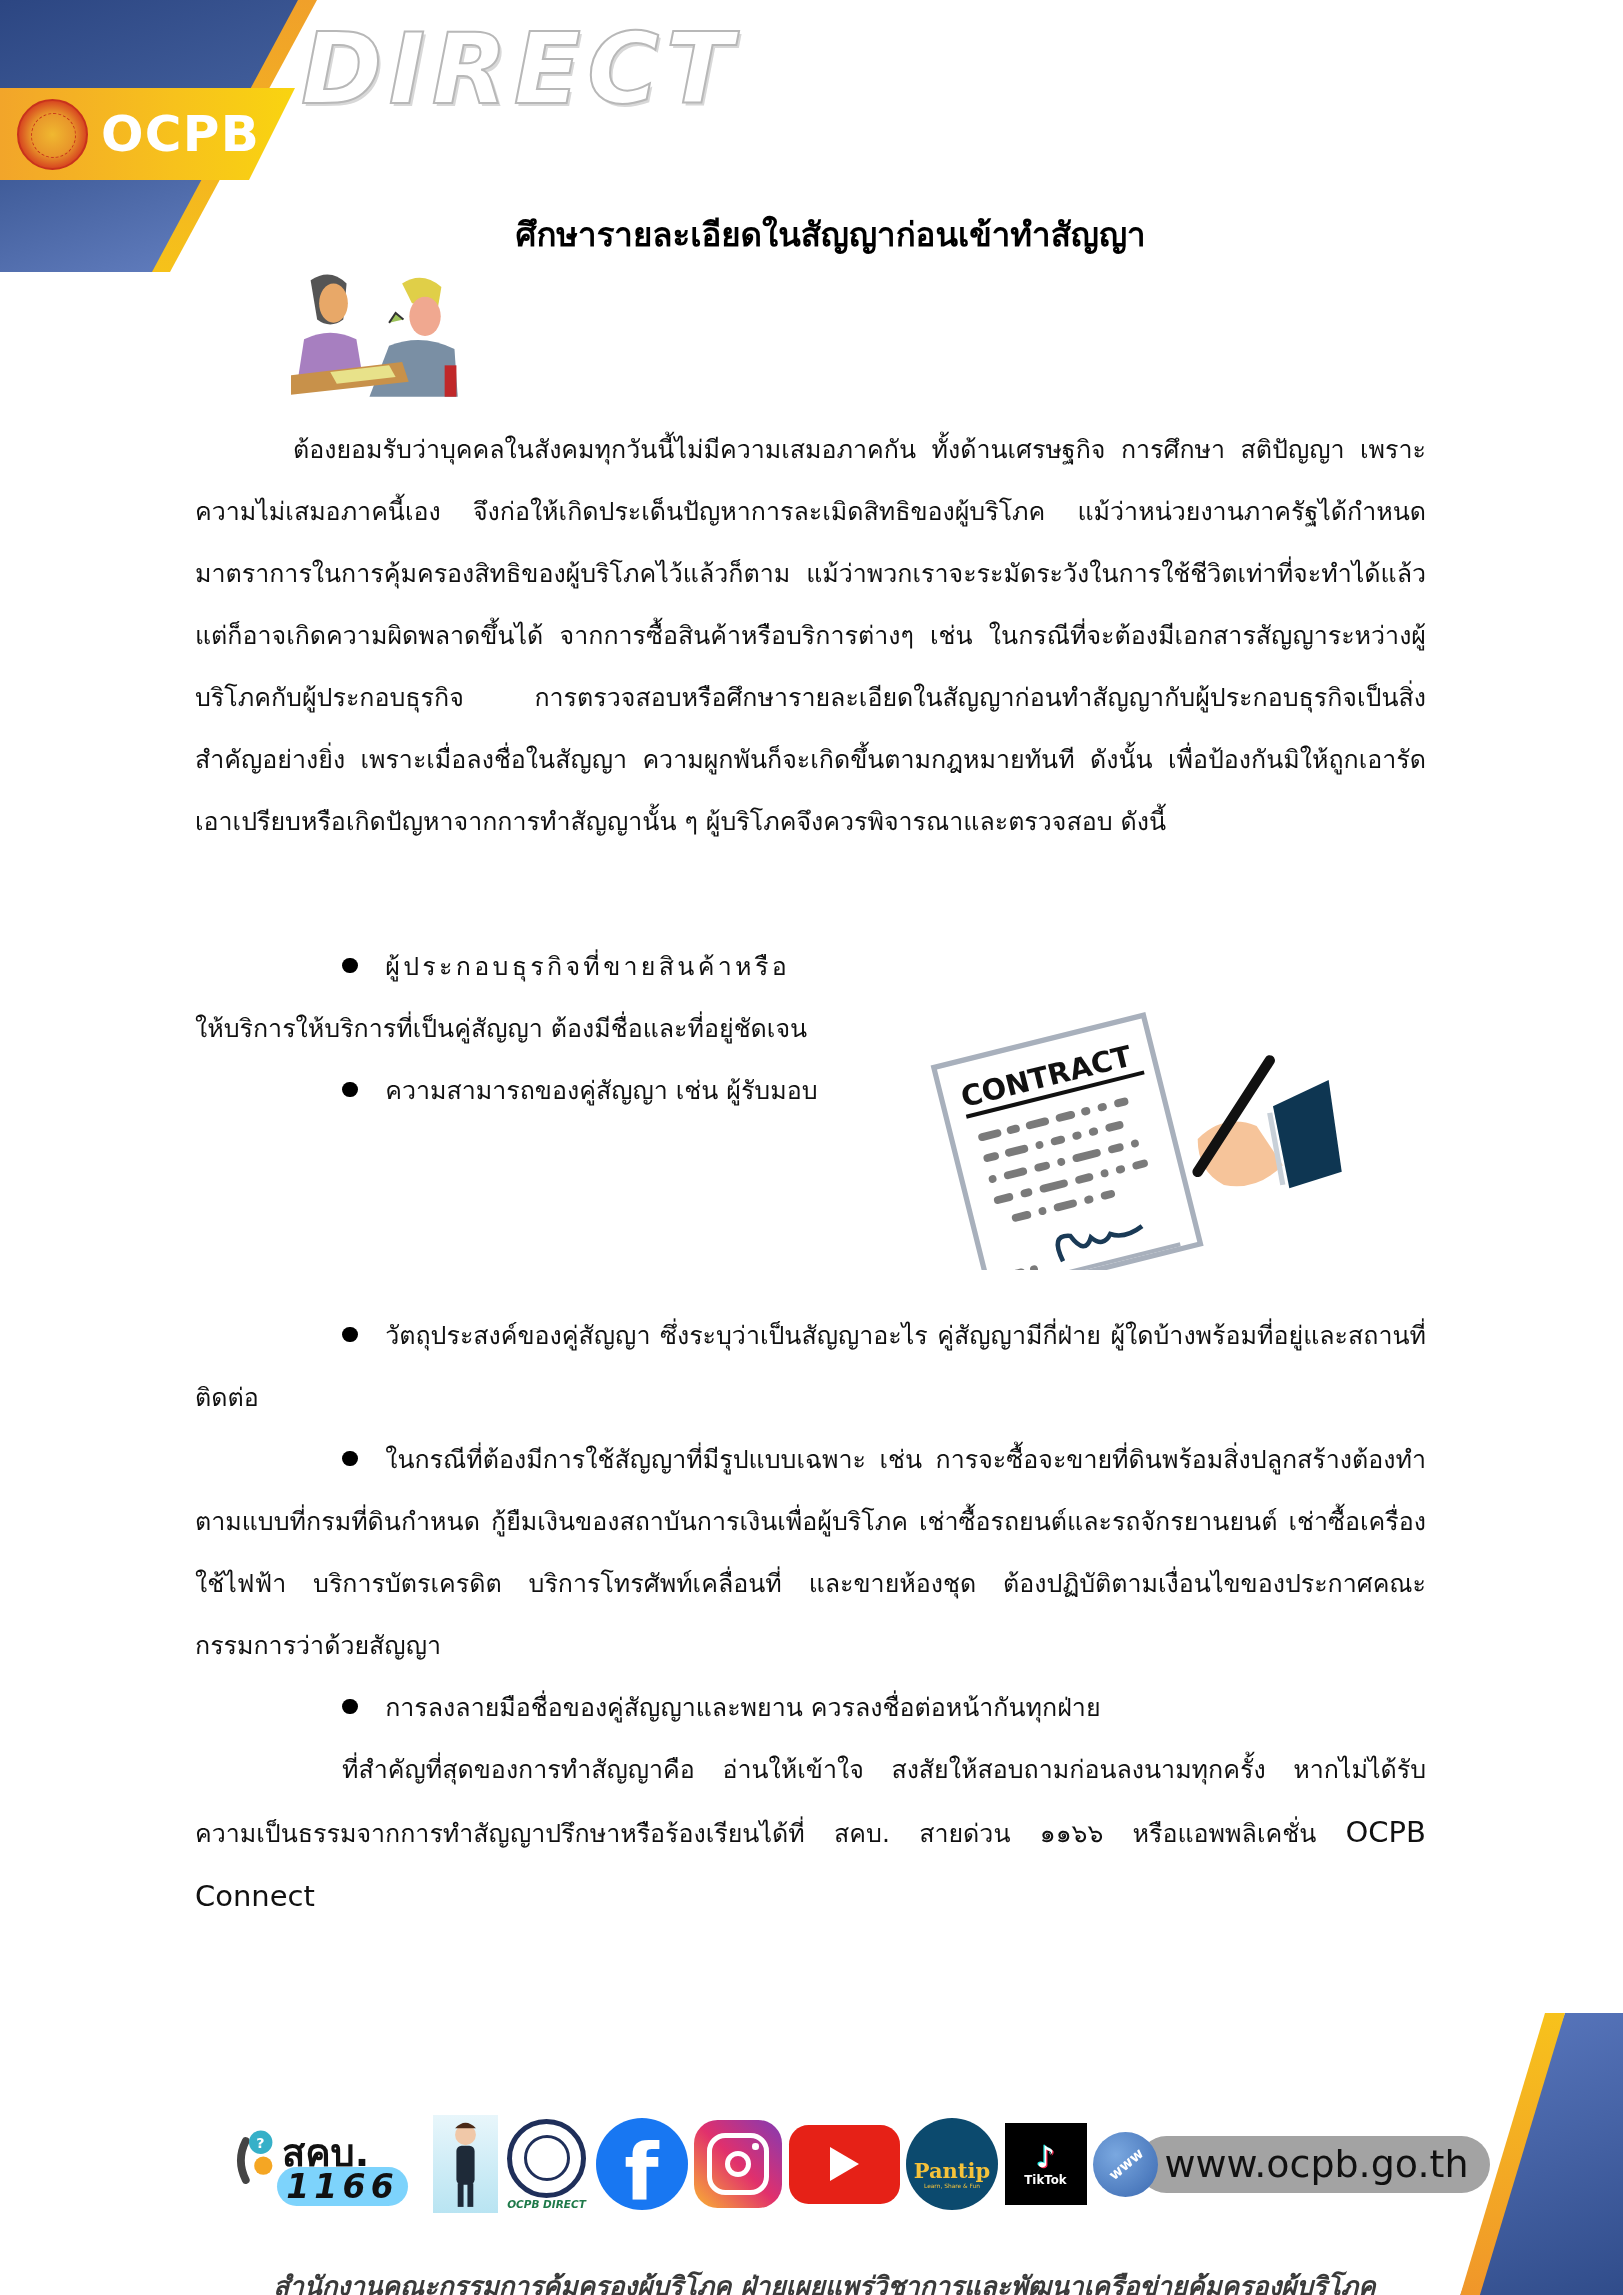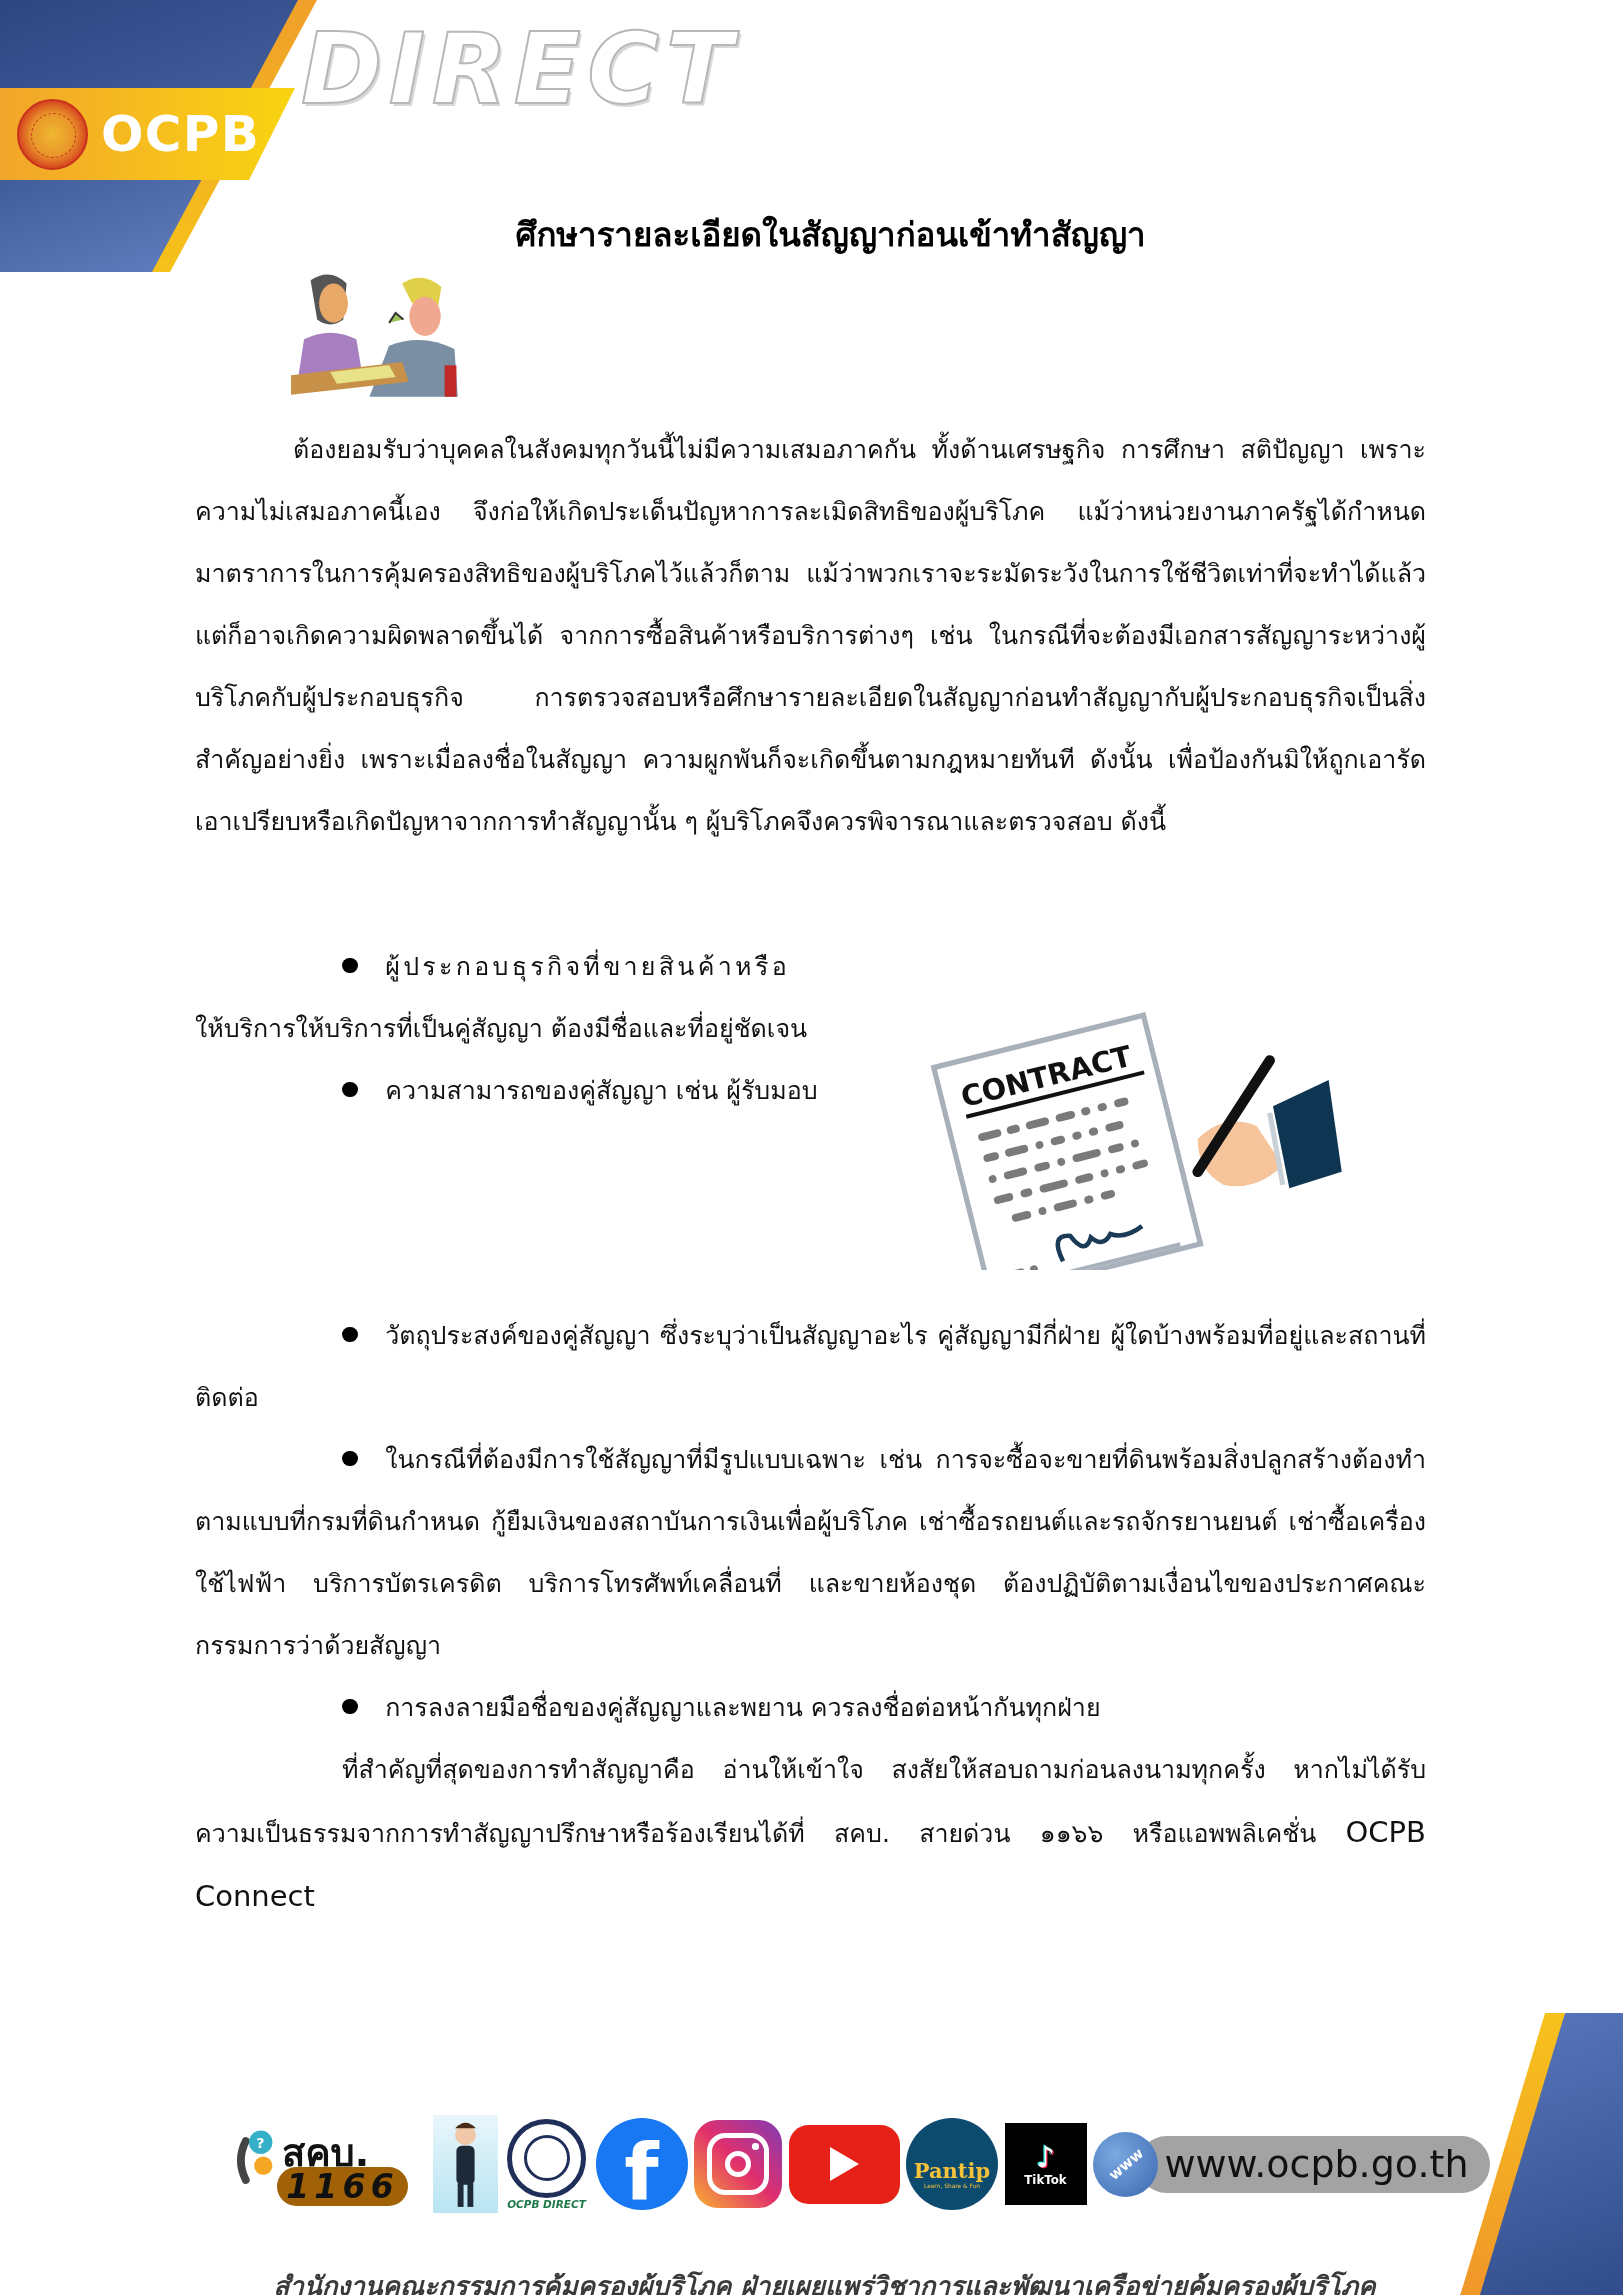--- a/index.html
+++ b/index.html
@@ -174,21 +174,21 @@
 
 <div class="abs footer-icons">
   <div class="ico" style="width:190px;height:85px;position:relative;">
     <svg width="39" height="65" viewBox="0 0 60 100" style="position:absolute;left:0;top:6.5px;">
       <path d="M15 20 Q0 50 15 80" stroke="#444" stroke-width="12" fill="none" stroke-linecap="round"></path>
       <circle cx="38" cy="22" r="18" fill="#36b0c8"></circle>
         <text x="31" y="30" font-size="22" fill="#fff" font-family="DejaVu Sans, sans-serif" font-weight="bold">?</text>
       <circle cx="42" cy="58" r="14" fill="#f5a623"></circle>
     </svg>
     <span style="position:absolute;left:46px;top:0;font-size:38px;font-weight:bold;color:#111;">สคบ.</span>
-    <span style="position:absolute;left:41px;top:45px;font-size:33px;font-weight:bold;font-style:italic;color:#111;background:#a16207;border-radius:19.6px;padding:0 9.2px;letter-spacing:5.2px;">1166</span>
+    <span style="position:absolute;left:41px;top:45px;font-size:33px;font-weight:bold;font-style:italic;color:#111;background:#7dd3fc;border-radius:19.6px;padding:0 9.2px;letter-spacing:5.2px;">1166</span>
   </div>
   <div class="ico" style="width:65px;height:98px;background:linear-gradient(180deg,#e8f6fb,#b8e4f2);position:relative;">
     <svg width="39" height="92" viewBox="0 0 60 140">
         <circle cx="30" cy="25" r="16" fill="#f0c8a8"></circle>
         <path d="M14 15 Q30 -2 46 15" fill="#4a2a18"></path>
         <rect x="16" y="42" width="28" height="60" rx="8" fill="#1e2a38"></rect>
         <rect x="18" y="100" width="9" height="36" fill="#1e2a38"></rect>
         <rect x="33" y="100" width="9" height="36" fill="#1e2a38"></rect>
       </svg>
   </div>

